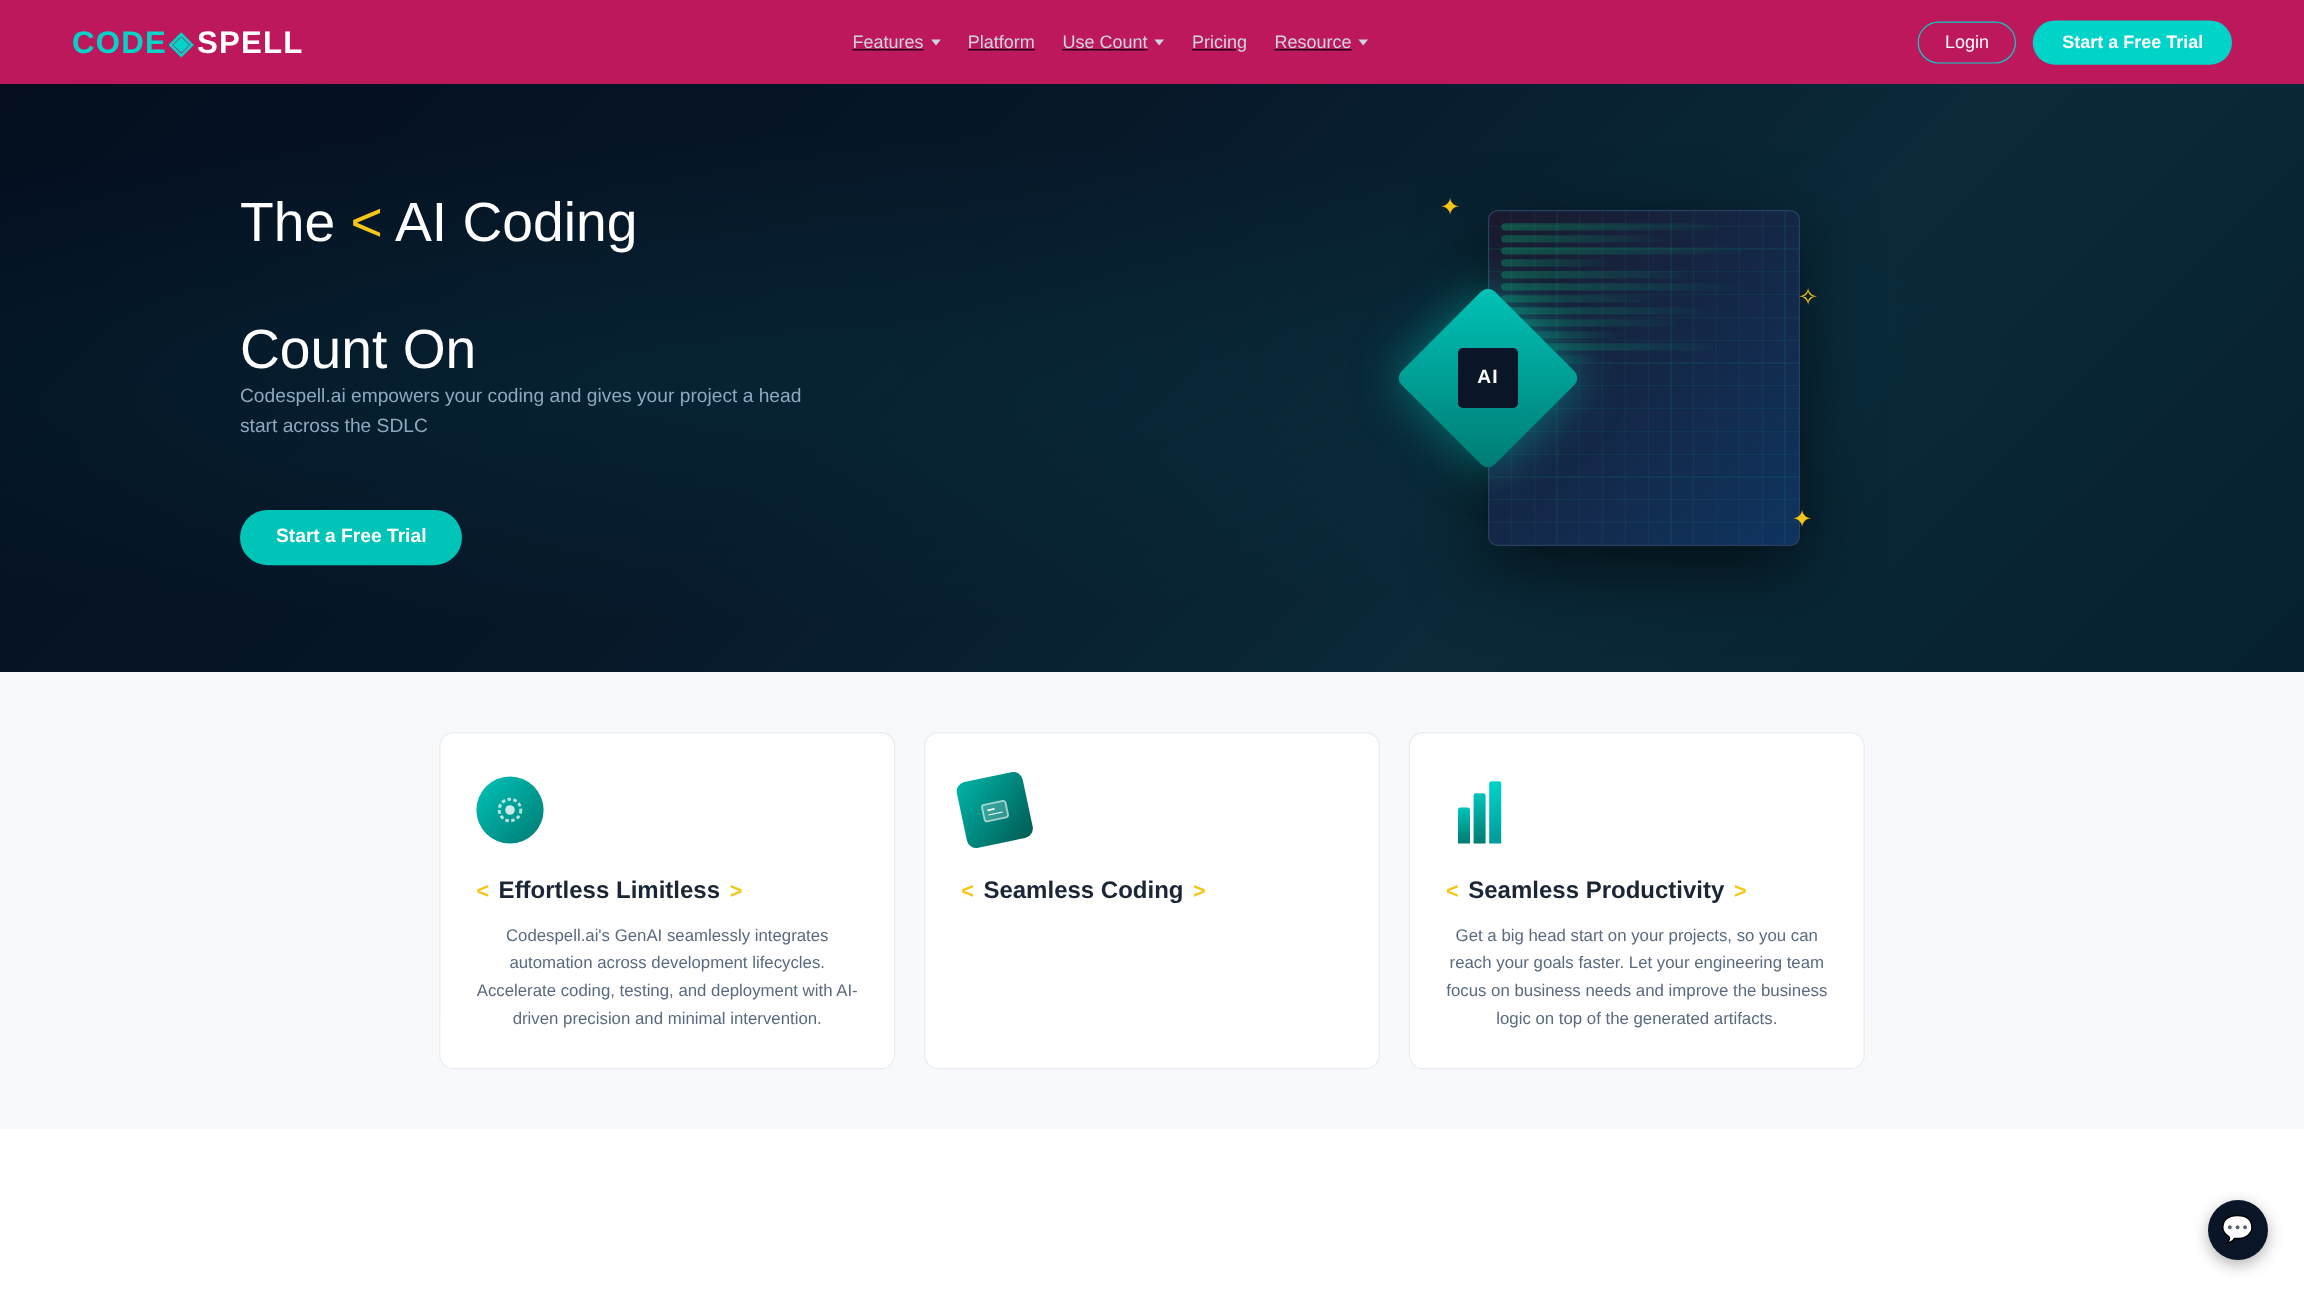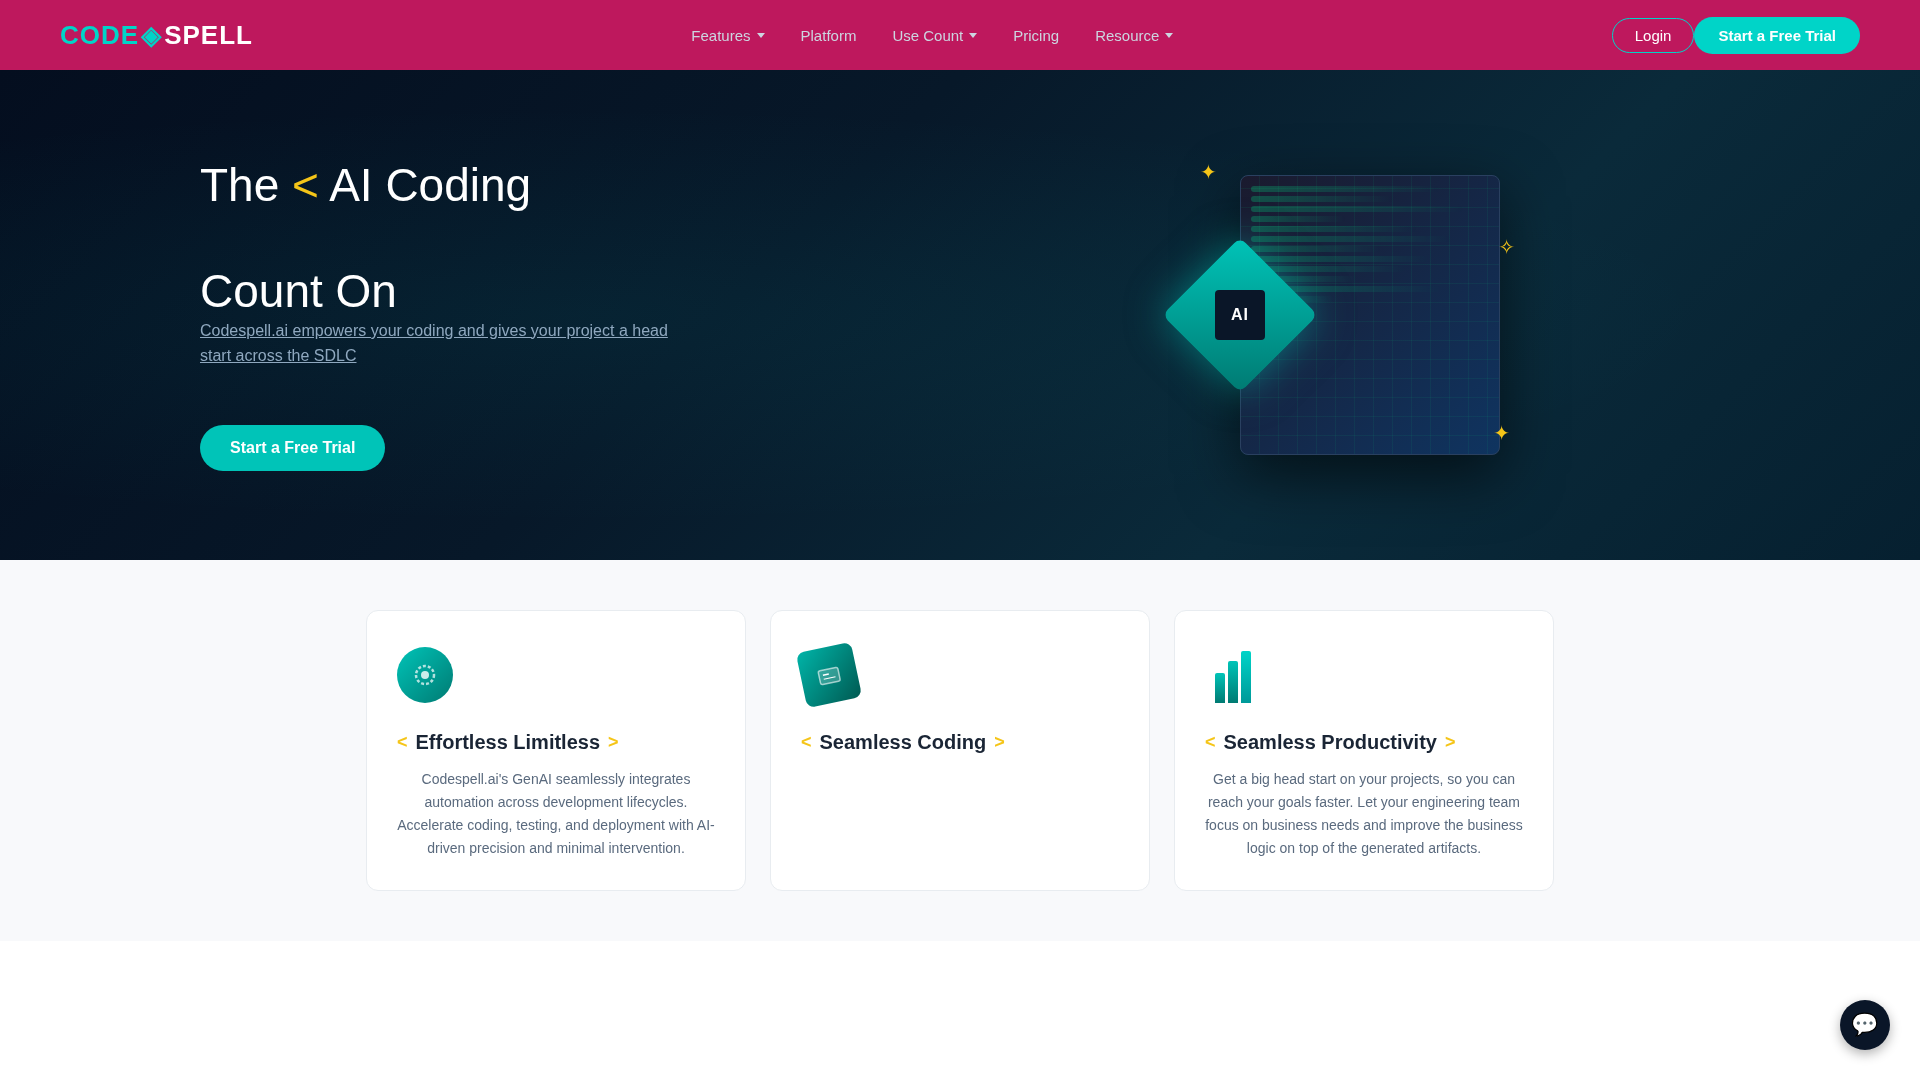--- a/index.html
+++ b/index.html
@@ -28,42 +28,44 @@
     .logo-code { color: #00d4c8; }
     .logo-spell { color: #fff; }
     .logo-icon {
       display: inline-block;
       margin: 0 2px;
       color: #00d4c8;
     }
     .nav-links {
       display: flex;
       align-items: center;
-      gap: 36px;
+      gap: 23px;
       list-style: none;
+      text-decoration: underline;
     }
     .nav-links li a {
       color: #cdd5e0;
       text-decoration: none;
       font-size: 15px;
       display: flex;
       align-items: center;
       gap: 4px;
     }
     .chevron-down {
       display: inline-block;
       width: 0; height: 0;
       border-left: 4px solid transparent;
       border-right: 4px solid transparent;
       border-top: 5px solid #cdd5e0;
       margin-left: 2px;
     }
     .nav-actions {
       display: flex;
       align-items: center;
+      gap: 14px;
     }
     .btn-login {
       background: transparent;
       border: 1.5px solid #00d4c8;
       color: #fff;
       padding: 8px 22px;
       border-radius: 24px;
       cursor: pointer;
       font-size: 15px;
     }
@@ -107,21 +109,20 @@
     }
     .hero-title .bracket-yellow {
       color: #f5c518;
     }
     .hero-desc {
       color: #8fa8bf;
       font-size: 16px;
       line-height: 1.6;
       margin-bottom: 56px;
       max-width: 480px;
-      text-decoration: underline;
     }
     .btn-trial-hero {
       background: #00c4b8;
       border: none;
       color: #fff;
       padding: 14px 30px;
       border-radius: 30px;
       cursor: pointer;
       font-size: 16px;
       font-weight: 600;

